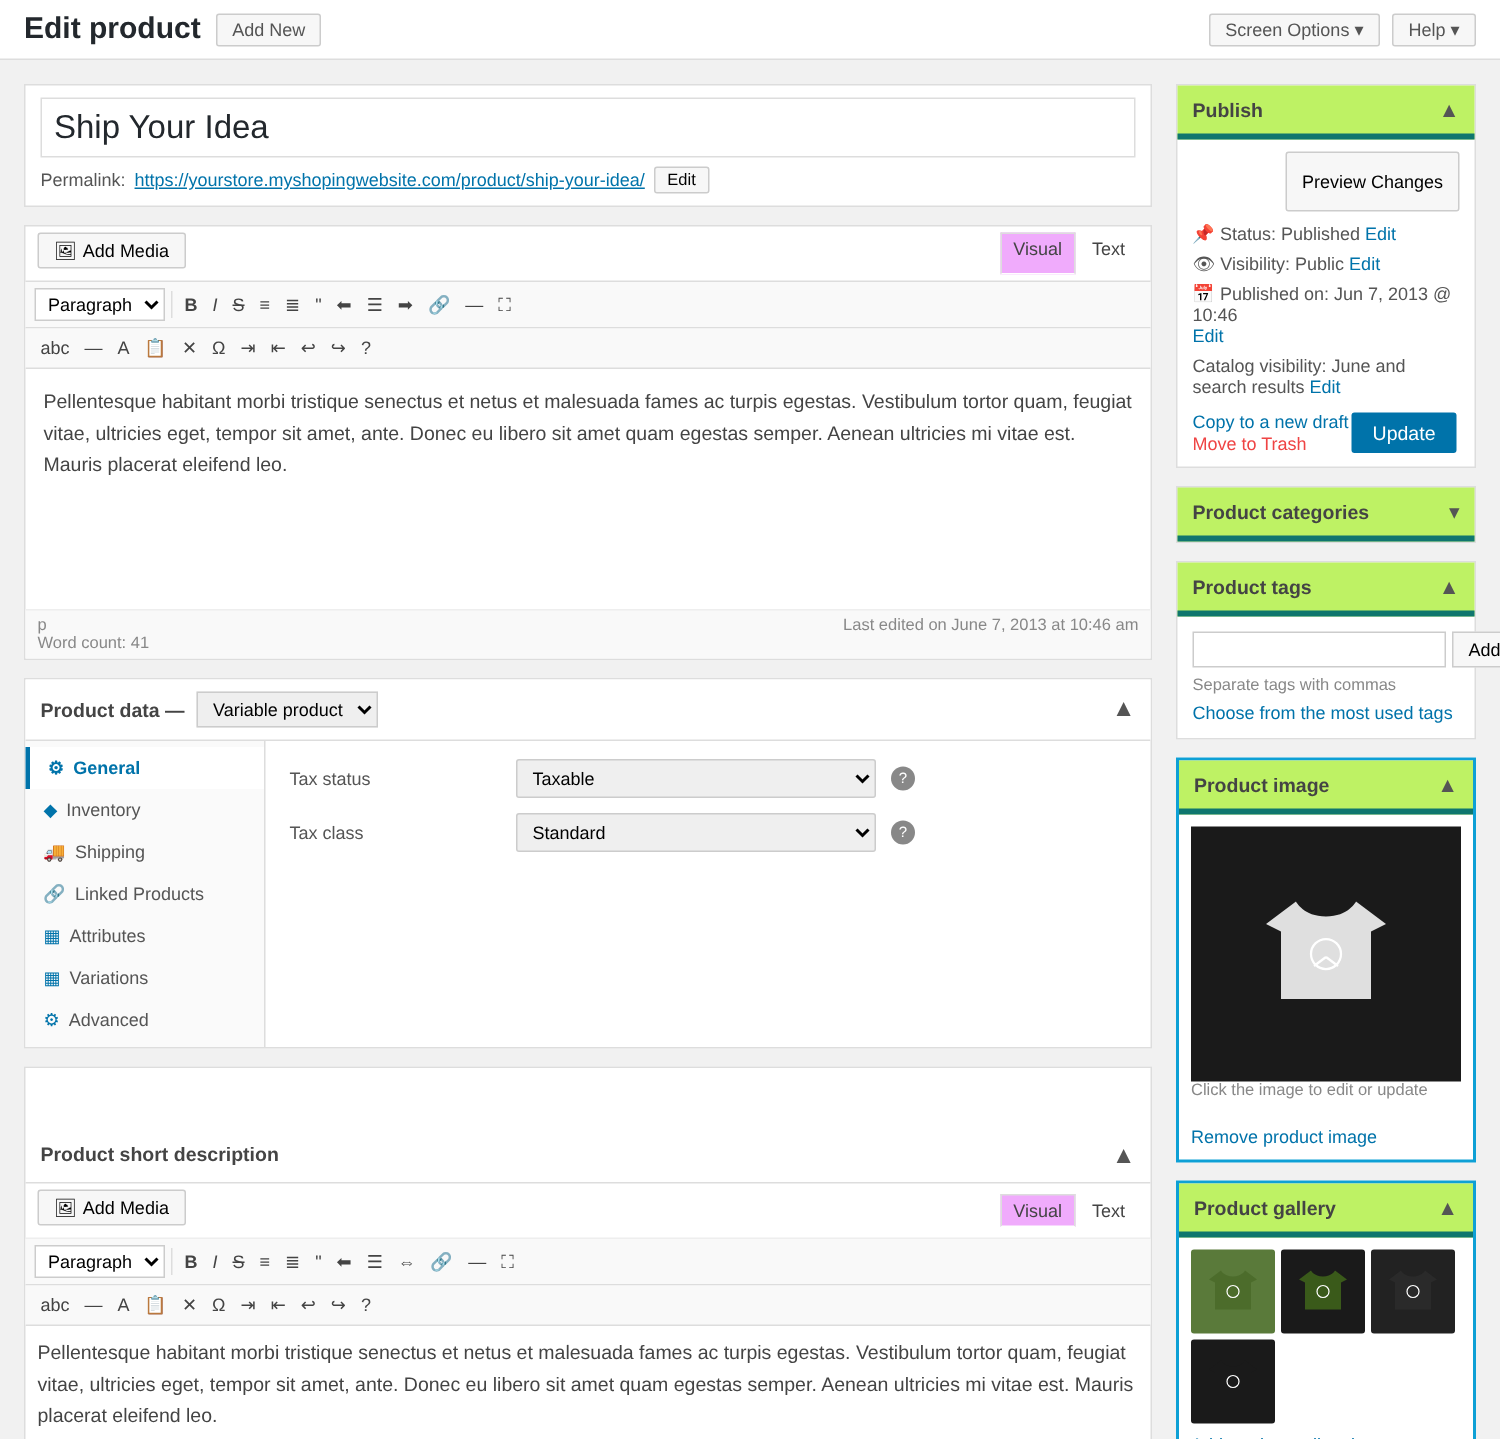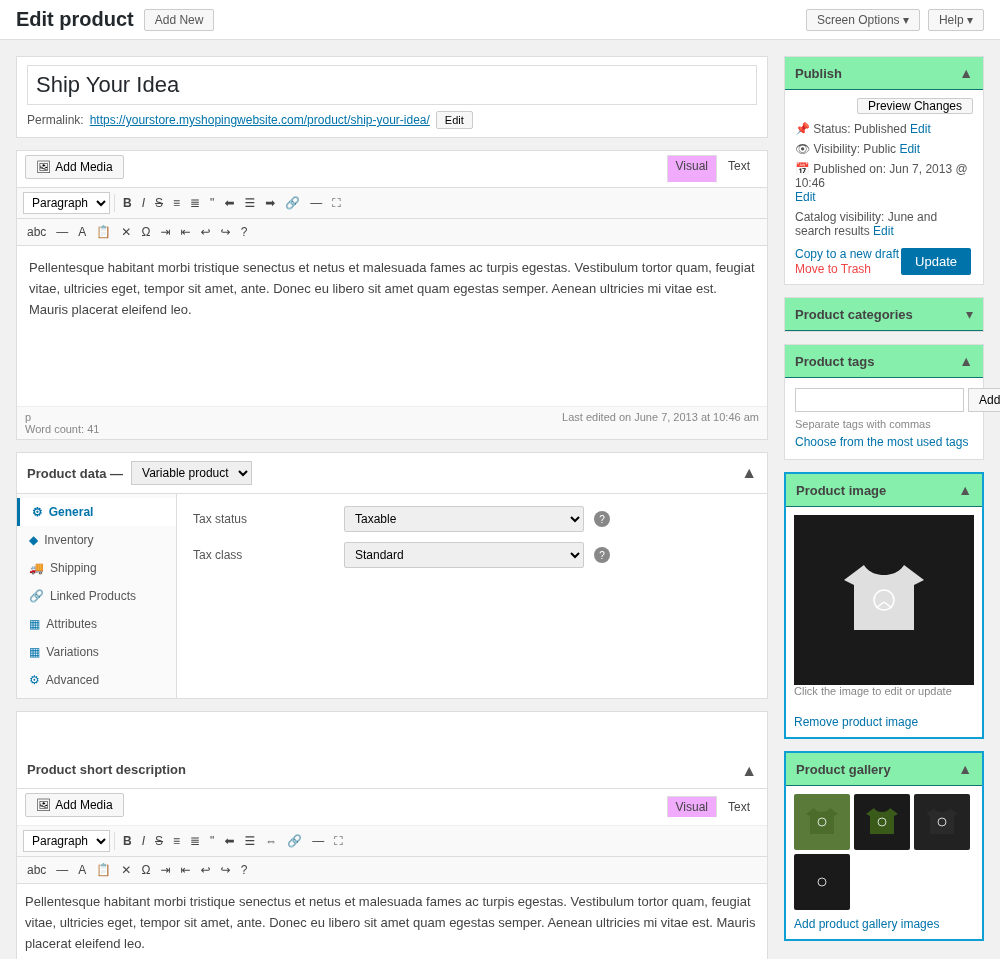--- a/index.html
+++ b/index.html
@@ -56,29 +56,29 @@
 
     
     .short-desc-box { background: #fff; border: 1px solid #ddd; }
     .short-desc-header { display: flex; align-items: flex-start; justify-content: space-between; padding: 8px 10px; border-bottom: 1px solid #ddd; margin-top: 42px; }
     .short-desc-title { font-weight: 600; }
     .short-desc-content { padding: 8px; font-size: 13px; line-height: 1.6; min-height: 120px; }
 
     
     .panel { background: #fff; border: 1px solid #ddd; margin-bottom: 0; }
     .panel.highlighted { border: 2px solid #0ea0d5; }
-    .panel-header { display: flex; align-items: center; justify-content: space-between; padding: 8px 10px; border-bottom: 1px solid #0f766e; cursor: pointer; background: #86efac; }
+    .panel-header { display: flex; align-items: center; justify-content: space-between; padding: 8px 10px; border-bottom: 4px solid #0f766e; cursor: pointer; background: #bef264; }
     .panel-header-title { font-weight: 600; font-size: 13px; }
     .panel-toggle { background: none; border: none; cursor: pointer; font-size: 14px; color: #555; }
     .panel-body { padding: 10px; }
 
     
     .publish-panel .panel-body { padding: 8px 10px; }
     .preview-changes-btn { display: block; width: 100%; text-align: right; margin-bottom: 8px; }
-    .preview-btn { background: #f7f7f7; border: 1px solid #ccc; padding: 0 10px; font-size: 12px; cursor: pointer; border-radius: 2px; }
+    .preview-btn { background: #f7f7f7; border: 1px solid #ccc; padding: 12px 10px; font-size: 12px; cursor: pointer; border-radius: 2px; }
     .publish-info { margin-bottom: 6px; font-size: 12px; color: #555; }
     .publish-link { color: #0073aa; text-decoration: none; cursor: pointer; }
     .update-btn { background: #0073aa; color: #fff; border: none; padding: 6px 14px; font-size: 13px; cursor: pointer; border-radius: 2px; float: right; }
     .copy-trash-row { display: flex; justify-content: space-between; align-items: center; margin-top: 8px; }
     .trash-link { color: #ef4444; text-decoration: none; font-size: 12px; cursor: pointer; }
     .copy-link { color: #0073aa; text-decoration: none; font-size: 12px; cursor: pointer; }
 
     
     .tags-panel .panel-body { }
     .tag-input-row { display: flex; gap: 4px; margin-bottom: 6px; }

